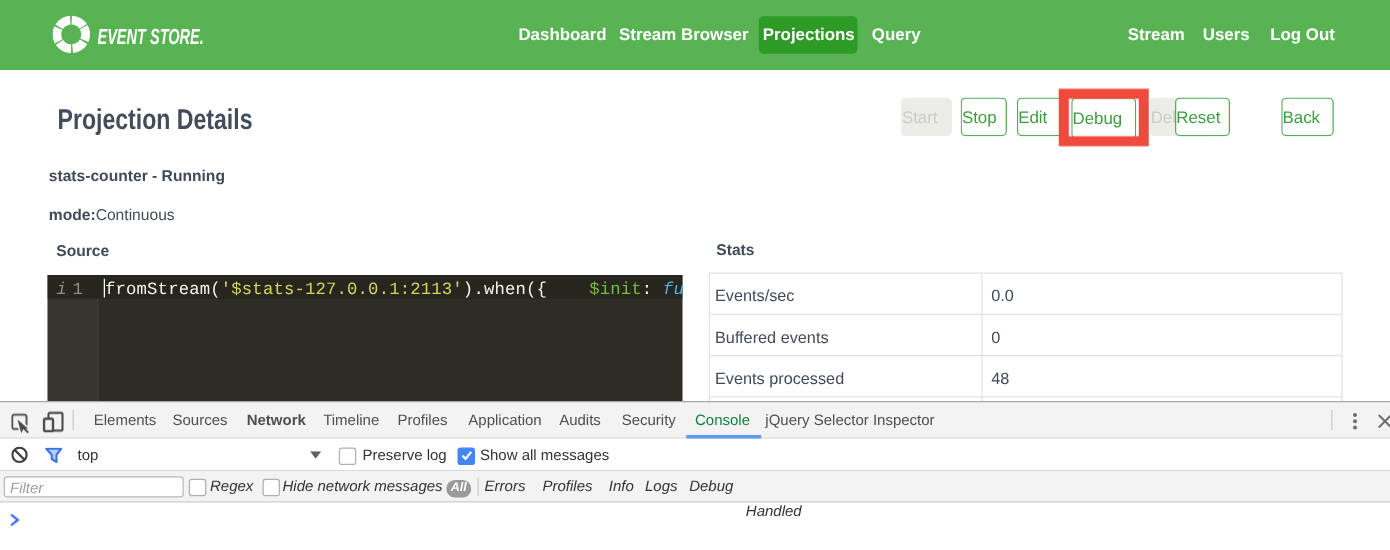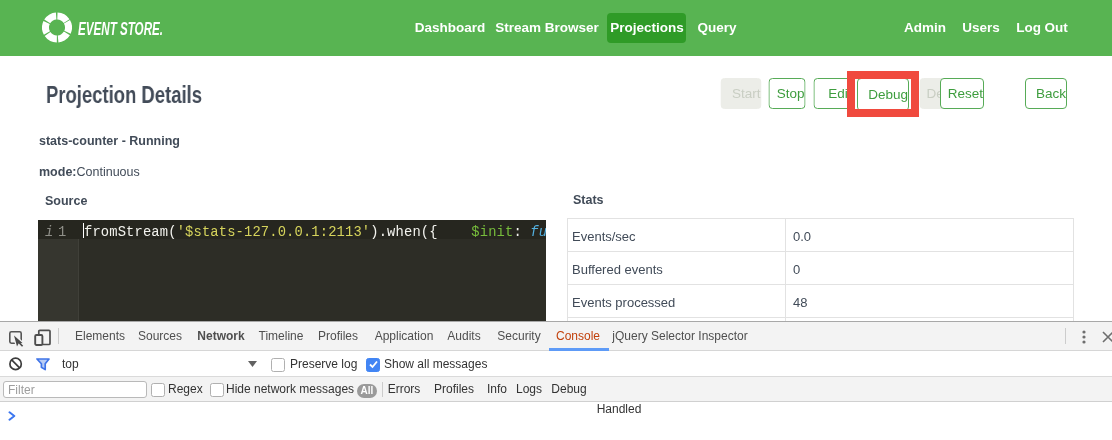--- a/index.html
+++ b/index.html
@@ -12,21 +12,21 @@
   .navitem{position:absolute;top:0;height:56px;line-height:56px;color:#fff;
            font-size:13.5px;font-weight:bold;transform:translateX(-50%);white-space:nowrap;}
   .pill{position:absolute;left:607px;top:12.5px;width:79px;height:30.5px;
         background:#2f9b27;border-radius:4px;}
   .logo{position:absolute;left:42px;top:12px;}
   
   .h1{position:absolute;left:46px;top:83.5px;font-size:23px;line-height:1;
       font-weight:bold;color:#434c59;transform:scaleX(0.803);transform-origin:left top;white-space:nowrap;}
   .btn{position:absolute;top:78px;height:31px;box-sizing:border-box;
        border:1px solid #57ab57;border-radius:4px;color:#3e9d3e;
-       font-size:13.5px;text-align:right;line-height:29px;background:#fff;
+       font-size:13.5px;text-align:left;line-height:29px;background:#fff;
        transform:translateX(-50%);}
   .btn.dis{background:#ecede8;border:1px solid #ecede8;color:#c9cec3;}
   .redbox{position:absolute;left:847px;top:70.5px;width:72px;height:46px;
           box-sizing:border-box;border:8px solid #f04a3e;z-index:5;}
   .lbl{position:absolute;font-size:12.5px;line-height:1;color:#414b58;}
   
   .editor{position:absolute;left:38px;top:220px;width:508px;height:101px;
           background:#2d2d26;overflow:hidden;}
   .ed-line1{position:absolute;left:0;top:0;width:508px;height:19px;background:#26261f;}
   .ed-gutter{position:absolute;left:0;top:0;width:40px;height:101px;
@@ -47,27 +47,27 @@
   .scell1{position:absolute;left:4px;top:2px;height:32px;line-height:32px;font-size:13px;color:#414b58;}
   .scell2{position:absolute;left:225px;top:2px;height:32px;line-height:32px;font-size:13px;color:#414b58;}
   .sdiv{position:absolute;left:217px;top:0;width:1px;height:134px;background:#e2e2e2;}
   
   .dt{will-change:transform;position:absolute;left:0;top:321px;width:1112px;height:119px;background:#fff;
       border-top:1px solid #a8a8a8;z-index:10;}
   .dt-tabs{position:absolute;left:0;top:0;width:1112px;height:29px;background:#f3f3f3;
            border-bottom:1px solid #d6d6d6;box-sizing:border-box;}
   .dt-tab{position:absolute;top:0;height:28px;line-height:28px;font-size:12px;color:#4f4f4f;
           transform:translateX(-50%);white-space:nowrap;}
-  .dt-tab.sel{color:#c2410c;}
+  .dt-tab.sel{color:#15803d;}
   .underline{position:absolute;left:549px;top:26px;width:60px;height:2.5px;background:#5e9bf7;}
   .vsep{position:absolute;width:1px;background:#ccc;}
   .dt-row2{position:absolute;left:0;top:29px;width:1112px;height:26px;background:#fff;
            border-bottom:1px solid #dadada;box-sizing:border-box;}
   .dt-row3{position:absolute;left:0;top:55px;width:1112px;height:25px;background:#f3f3f3;
-           border-bottom:1px solid #d0d0d0;box-sizing:border-box;}
+           border-bottom:1px solid #d0d0d0;box-sizing:border-box;font-style:italic;}
   .dt-txt{position:absolute;font-size:12px;color:#333;white-space:nowrap;}
   .cb{position:absolute;width:14px;height:14px;box-sizing:border-box;background:#fff;
       border:1px solid #b0b0b0;border-radius:2.5px;}
   .cb.checked{background:#4285f4;border-color:#4285f4;}
   .filterbox{position:absolute;width:144px;height:17px;box-sizing:border-box;
              background:#fff;border:1px solid #b9b9b9;border-radius:3px;}
   .allpill{position:absolute;width:20px;height:14px;background:#9a9a9a;
            border-radius:7px;color:#fff;font-size:10px;font-weight:bold;text-align:center;
            line-height:14px;}
 </style>
@@ -81,21 +81,21 @@
       </g>
     </svg>
     <svg class="abs" style="left:78px;top:14px;will-change:transform;" width="90" height="28" viewBox="0 0 90 28">
       <text x="0" y="21" font-family="Liberation Sans, sans-serif" font-size="17.5" font-weight="bold" font-style="italic" fill="#ffffff" textLength="85" lengthAdjust="spacingAndGlyphs">EVENT STORE.</text>
     </svg>
     <div class="pill"></div>
     <div class="navitem" style="left:450px;">Dashboard</div>
     <div class="navitem" style="left:547px;">Stream Browser</div>
     <div class="navitem" style="left:647px;">Projections</div>
     <div class="navitem" style="left:717px;">Query</div>
-    <div class="navitem" style="left:925px;">Admin</div>
+    <div class="navitem" style="left:925px;">Stream</div>
     <div class="navitem" style="left:981px;">Users</div>
     <div class="navitem" style="left:1042px;">Log Out</div>
   </div>
 
   <div class="h1">Projection Details</div>
 
   <div class="btn dis" style="left:741px;width:41px;">Start</div>
   <div class="btn" style="left:787px;width:37px;">Stop</div>
   <div class="btn" style="left:833px;width:39px;">Edit</div>
   <div class="btn" style="left:883px;width:52px;top:77.5px;height:33px;line-height:31px;">Debug</div>

